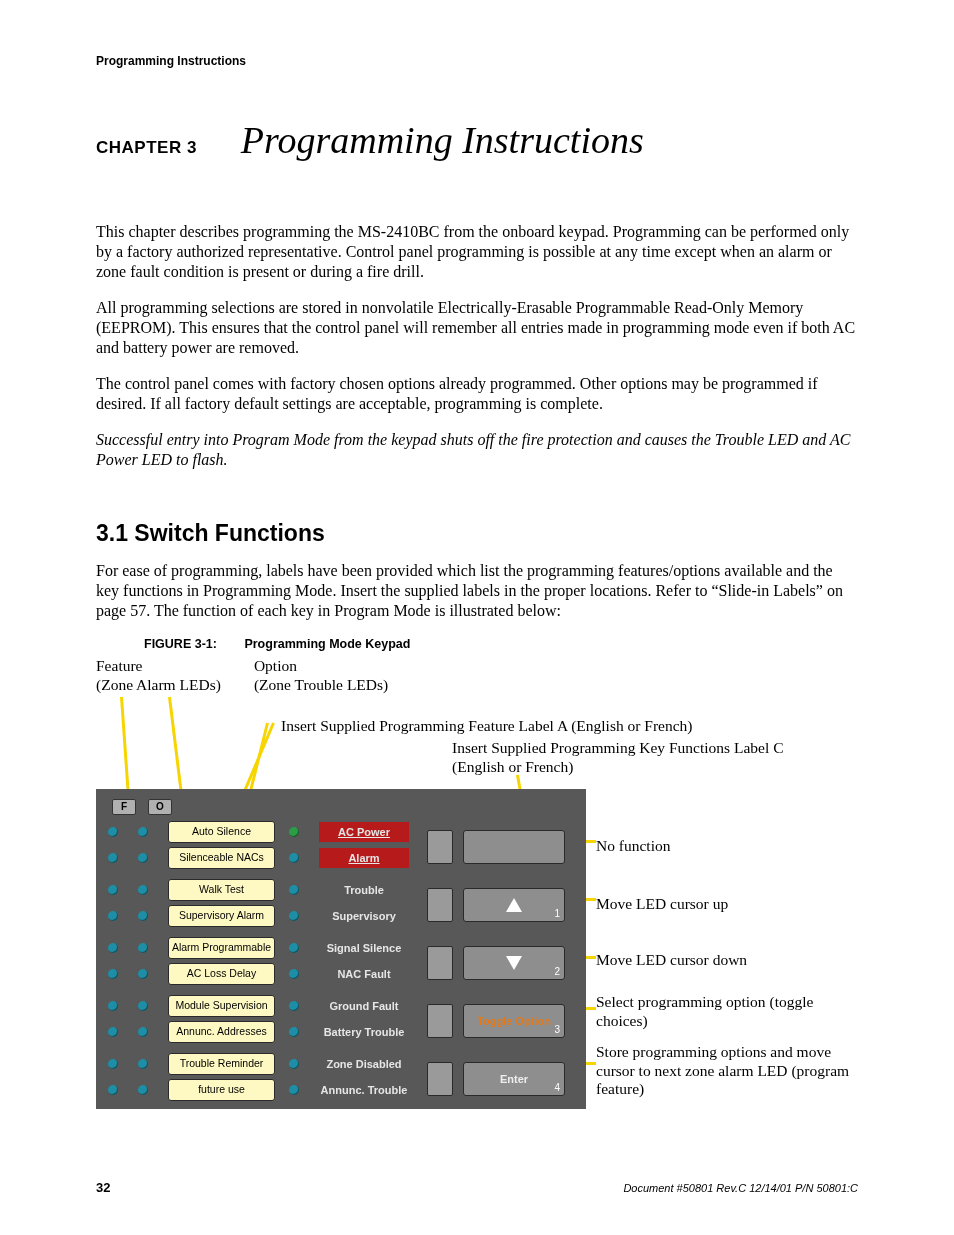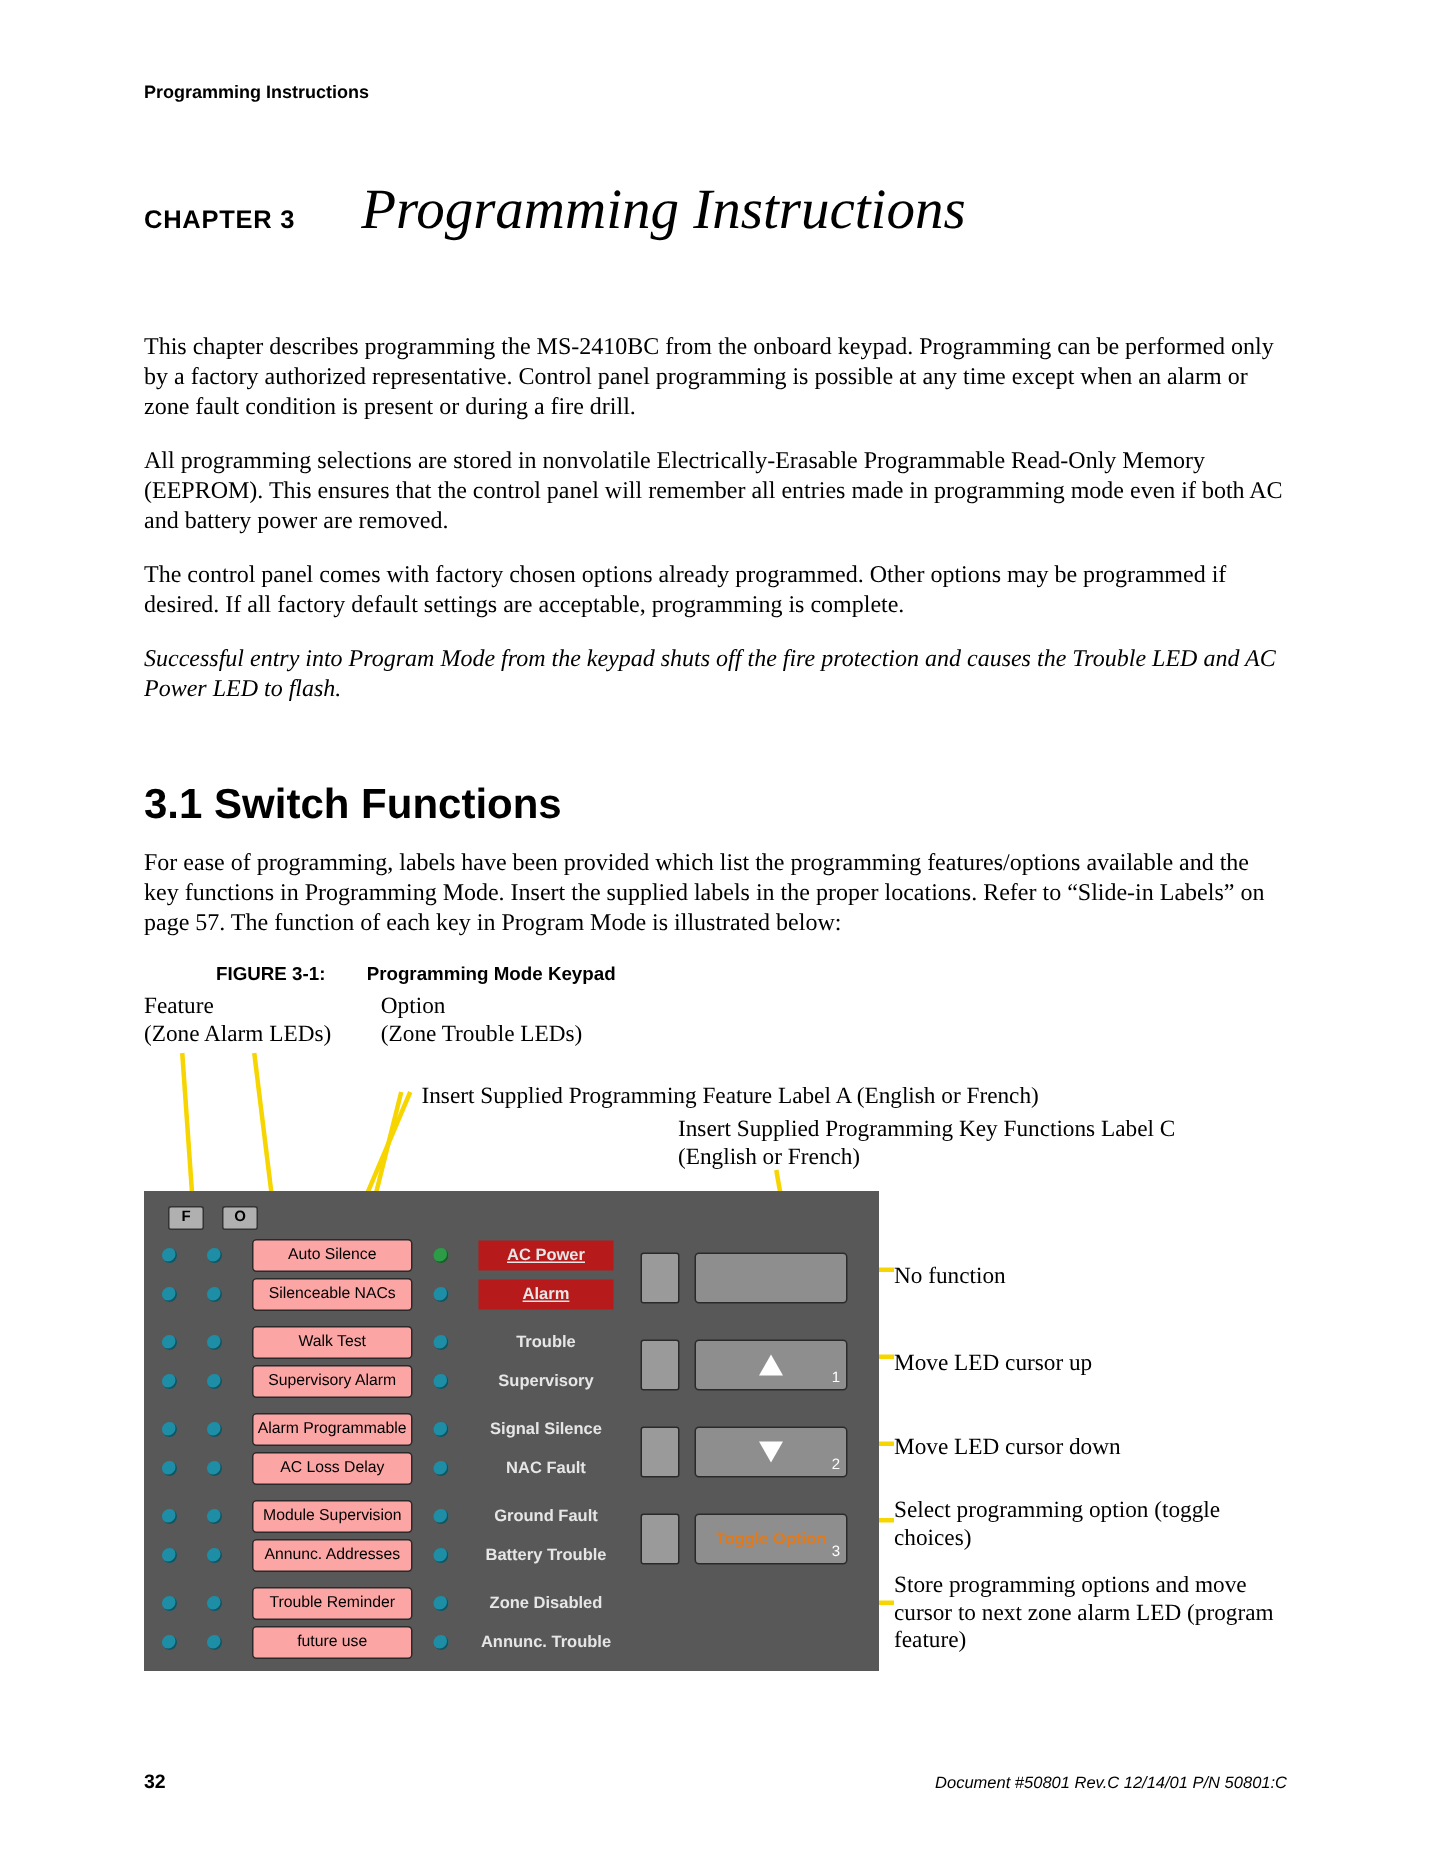--- a/index.html
+++ b/index.html
@@ -40,21 +40,21 @@
     font-size: 16px;
     line-height: 1.25;
     margin: 0 0 16px 0;
   }
   .italic-note {
     font-style: italic;
   }
   .section-head {
     font-family: Arial, Helvetica, sans-serif;
     font-weight: bold;
-    font-size: 28px;
+    font-size: 23px;
     margin: 50px 0 14px 0;
   }
   .fig-caption {
     font-family: Arial, Helvetica, sans-serif;
     font-size: 12.5px;
     margin-left: 24px;
     margin-top: 6px;
     margin-bottom: 4px;
   }
   .fig-caption .lbl { font-weight: bold; padding-left: 24px; }
@@ -101,21 +101,21 @@
   }
   .krow { display: flex; align-items: center; height: 22px; }
   .led {
     width: 10px; height: 10px; border-radius: 50%;
     background: #1d8ea5; margin-right: 20px;
     flex: 0 0 auto; box-shadow: inset -1px -1px 0 rgba(0,0,0,.4);
   }
   .led.green { background: #2c9c47; }
   .plate {
     width: 105px; height: 20px;
-    background: #fca5a5;
+    background: #fef9c3;
     border: 1px solid #2a2a2a;
     font: 10.5px/18px Arial, sans-serif;
     text-align: center;
     color: #000;
     margin-right: 10px;
     border-radius: 3px;
   }
   .status {
     width: 90px; height: 20px;
     font: bold 11px/20px Arial, sans-serif;
@@ -390,20 +390,27 @@
                 <span class="num">2</span>
               </div>
           </div>
           <div class="krow" style="height:40px; margin-top:10px;">
             <span class="slot"></span>
             <div class="keycap orange-text">
                 <span class="cap-label">Toggle Option</span>
                 <span class="num">3</span>
               </div>
           </div>
+          <div class="krow" style="height:40px; margin-top:10px;">
+            <span class="slot"></span>
+            <div class="keycap">
+                <span class="cap-label">Enter</span>
+                <span class="num">4</span>
+              </div>
+          </div>
         </div>
       </div>
     </div>
 
     <div class="right-callouts">
       <div class="rc" style="top:48px;">No function</div>
       <div class="rc" style="top:106px;">Move LED cursor up</div>
       <div class="rc" style="top:162px;">Move LED cursor down</div>
       <div class="rc" style="top:204px;">Select programming option (toggle choices)</div>
       <div class="rc" style="top:254px;">Store programming options and move cursor to next zone alarm LED (program feature)</div>

